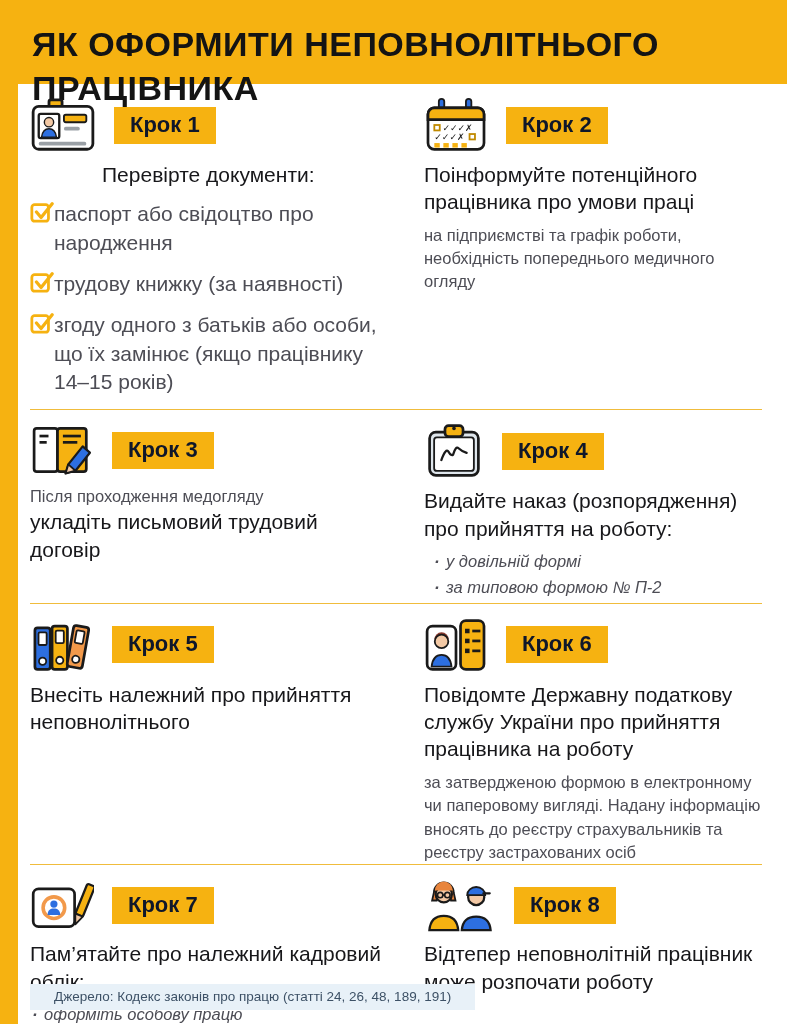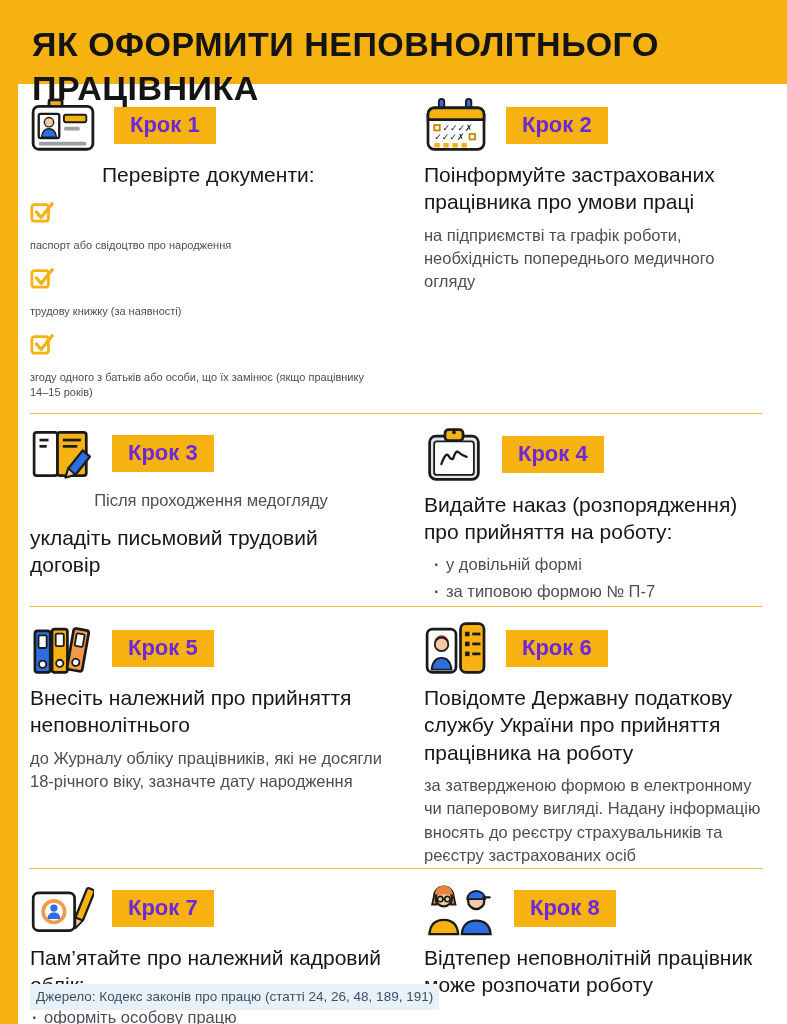--- a/index.html
+++ b/index.html
@@ -33,41 +33,41 @@
     padding-top:13px;
   }
   .row.r1{min-height:192px;}
   .row.r2{min-height:170px;}
   .row.r3{min-height:208px;}
   .row.r4{border-bottom:none;}
   .step{min-width:0;}
   .step-head{display:flex;align-items:center;gap:18px;margin:0 0 8px 0;}
   .step-head svg{flex:0 0 auto;display:block;}
   .badge{
-    background:var(--yellow);color:#6d28d9;font-weight:bold;font-size:22px;
+    background:var(--yellow);color:#0f172a;font-weight:bold;font-size:22px;
     padding:5px 16px 6px;white-space:nowrap;
   }
   .step-heading{
     margin:4px 0 8px;font-size:21px;font-weight:normal;color:var(--ink);line-height:1.3;
   }
   .step-heading.indent{margin-left:72px;margin-top:0;}
-  .pre-text{margin:2px 0 0;font-size:16.5px;line-height:1.4;text-align:center;}
+  .pre-text{margin:2px 0 0;font-size:16.5px;line-height:1.4;}
   .body-text{margin:0;font-size:16.5px;line-height:1.42;max-width:352px;}
   .checklist{list-style:none;margin:12px 0 0;padding:0;}
-  .checklist li{display:flex;align-items:flex-start;gap:14px;margin-bottom:13px;
-    font-size:11px;line-height:1.35;max-width:352px;flex-direction:column;}
+  .checklist li{display:flex;align-items:flex-start;margin-bottom:13px;
+    font-size:21px;line-height:1.35;max-width:352px;}
   .checklist svg{flex:0 0 auto;margin-top:0;}
-  .bullets{list-style:none;margin:2px 0 0;padding:0 0 0 10px;}
+  .bullets{list-style:none;margin:2px 0 0;padding:0 0 0 10px;font-style:italic;}
   .bullets li{position:relative;padding-left:12px;font-size:16.5px;line-height:1.42;
     margin-bottom:3px;max-width:348px;}
   .bullets li::before{content:"\00B7";position:absolute;left:0;top:0;font-weight:bold;color:var(--body);}
   .footer{position:absolute;left:30px;bottom:14px;}
   .source-band{
     display:inline-block;background:var(--footer-bg);color:#3D5166;
-    font-size:13.5px;padding:5px 6px 6px;
+    font-size:13.5px;padding:5px 24px 6px;
   }
 </style>
 </head>
 <body>
 
 <div class="left-strip"></div>
 
 <header class="header-band">
   <h1 class="page-title">ЯК ОФОРМИТИ НЕПОВНОЛІТНЬОГО ПРАЦІВНИКА</h1>
 </header>
@@ -126,59 +126,59 @@
           <text x="20" y="38" font-size="10" fill="#1a1a1a" font-family="DejaVu Sans">✓✓✓✗</text>
           <text x="11" y="48" font-size="10" fill="#1a1a1a" font-family="DejaVu Sans">✓✓✓✗</text>
           <rect x="50" y="41" width="6" height="6" fill="none" stroke="#C08A00" stroke-width="2"></rect>
           <rect x="11" y="51" width="6" height="5" fill="#F6B211"></rect>
           <rect x="21" y="51" width="6" height="5" fill="#F6B211"></rect>
           <rect x="31" y="51" width="6" height="5" fill="#F6B211"></rect>
           <rect x="41" y="51" width="6" height="5" fill="#F6B211"></rect>
         </svg>
         <span class="badge">Крок 2</span>
       </div>
-      <h3 class="step-heading">Поінформуйте застрахованих працівника про умови праці</h3>
+      <h3 class="step-heading">Поінформуйте потенційного працівника про умови праці</h3>
       <p class="body-text">на підприємстві та графік роботи, необхідність попереднього медичного огляду</p>
     </div>
   </div>
 
   <div class="row r2">
     <div class="step">
       <div class="step-head">
         <svg width="64" height="54" viewBox="0 0 70 60">
           <rect x="4" y="6" width="26" height="48" rx="3" fill="#fff" stroke="#1a1a1a" stroke-width="3"></rect>
           <rect x="10" y="13" width="10" height="3" fill="#1a1a1a"></rect>
           <rect x="10" y="20" width="8" height="3" fill="#1a1a1a"></rect>
           <rect x="30" y="6" width="32" height="48" rx="3" fill="#F6B211" stroke="#1a1a1a" stroke-width="3"></rect>
           <rect x="36" y="13" width="20" height="3" fill="#1a1a1a"></rect>
           <rect x="36" y="20" width="16" height="3" fill="#1a1a1a"></rect>
           <path d="M42 46 L58 26 l8 7 L50 53 l-11 3 z" fill="#2D6FE0" stroke="#1a1a1a" stroke-width="2.5" stroke-linejoin="round"></path>
           <path d="M42 46 l-3 10 11-3 z" fill="#F3C9A5" stroke="#1a1a1a" stroke-width="2" stroke-linejoin="round"></path>
         </svg>
         <span class="badge">Крок 3</span>
       </div>
       <p class="pre-text">Після проходження медогляду</p>
-      <h3 class="step-heading" style="margin-top:12px">укладіть письмовий трудовий договір</h3>
+      <h3 class="step-heading" style="margin-top:0">укладіть письмовий трудовий договір</h3>
     </div>
 
     <div class="step">
       <div class="step-head">
         <svg width="60" height="56" viewBox="0 0 66 62">
           <rect x="6" y="10" width="54" height="48" rx="7" fill="#DFE6EC" stroke="#1a1a1a" stroke-width="3"></rect>
           <rect x="11" y="16" width="44" height="37" rx="3" fill="#fff" stroke="#1a1a1a" stroke-width="2"></rect>
           <rect x="23" y="3" width="20" height="12" rx="4" fill="#F6B211" stroke="#1a1a1a" stroke-width="3"></rect>
           <circle cx="33" cy="6" r="2" fill="#1a1a1a"></circle>
           <path d="M19 41 q5-14 8-9 t5 3 q3-10 6-7 t9 5" stroke="#1a1a1a" stroke-width="2.5" fill="none" stroke-linecap="round"></path>
         </svg>
         <span class="badge">Крок 4</span>
       </div>
       <h3 class="step-heading">Видайте наказ (розпорядження) про прийняття на роботу:</h3>
       <ul class="bullets">
         <li>у довільній формі</li>
-        <li>за типовою формою № П-7</li>
+        <li>за типовою формою № П-2</li>
       </ul>
     </div>
   </div>
 
   <div class="row r3">
     <div class="step">
       <div class="step-head">
         <svg width="64" height="56" viewBox="0 0 70 62">
           <rect x="5" y="12" width="17" height="46" rx="3" fill="#2D6FE0" stroke="#1a1a1a" stroke-width="3"></rect>
           <rect x="9" y="17" width="9" height="14" rx="1.5" fill="#fff" stroke="#1a1a1a" stroke-width="2"></rect>
@@ -188,21 +188,20 @@
           <circle cx="32.5" cy="48" r="4" fill="#fff" stroke="#1a1a1a" stroke-width="2"></circle>
           <g transform="rotate(10 52 34)">
             <rect x="44" y="10" width="17" height="46" rx="3" fill="#F2994A" stroke="#1a1a1a" stroke-width="3"></rect>
             <rect x="48" y="15" width="9" height="14" rx="1.5" fill="#fff" stroke="#1a1a1a" stroke-width="2"></rect>
             <circle cx="52.5" cy="47" r="4" fill="#fff" stroke="#1a1a1a" stroke-width="2"></circle>
           </g>
         </svg>
         <span class="badge">Крок 5</span>
       </div>
       <h3 class="step-heading">Внесіть належний про прийняття неповнолітнього</h3>
-      <p class="body-text">до Журналу обліку працівників, які не досягли 18-річного віку, зазначте дату народження</p>
     </div>
 
     <div class="step">
       <div class="step-head">
         <svg width="64" height="56" viewBox="0 0 70 62">
           <rect x="3" y="10" width="32" height="48" rx="6" fill="#fff" stroke="#1a1a1a" stroke-width="3"></rect>
           <path d="M11 25 a8 8 0 0 1 16 0 z" fill="#8B3A2E"></path>
           <circle cx="19" cy="27" r="7.5" fill="#F3C9A5" stroke="#1a1a1a" stroke-width="2"></circle>
           <path d="M8 55 c1-10 5-13 11-13 s10 3 11 13 z" fill="#2D6FE0" stroke="#1a1a1a" stroke-width="2"></path>
           <rect x="40" y="4" width="26" height="54" rx="6" fill="#F6B211" stroke="#1a1a1a" stroke-width="3"></rect>

